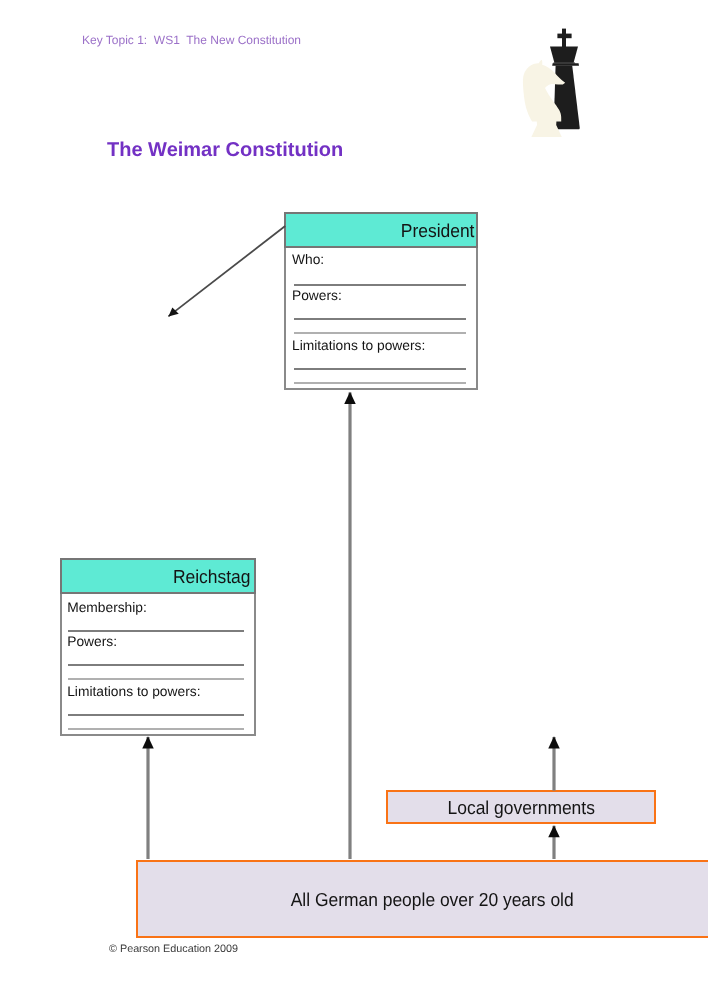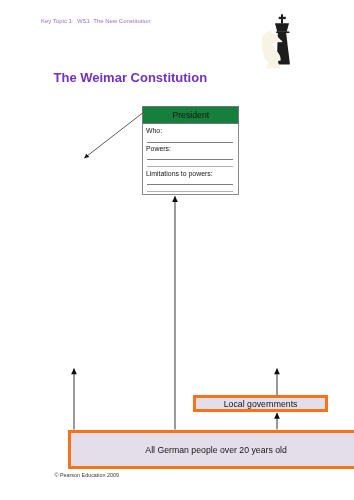--- a/index.html
+++ b/index.html
@@ -1,31 +1,31 @@
 <!DOCTYPE html>
 <html><head>
 <meta charset="utf-8">
 <style>
   html,body{margin:0;padding:0;}
   body{width:354px;height:500px;background:#ffffff;font-family:"Liberation Sans",sans-serif;overflow:hidden;
        -webkit-font-smoothing:antialiased;}
   #page{position:relative;width:354px;height:500px;}
 
   .hdr-text{position:absolute;left:41px;top:18.3px;font-size:6px;color:#9B70C8;white-space:pre;}
-  .title{position:absolute;left:53.5px;top:69.8px;font-size:13px;font-weight:bold;color:#7331C4;white-space:pre;}
+  .title{position:absolute;left:53.5px;top:69.8px;font-size:10px;font-weight:bold;color:#7331C4;white-space:pre;}
   .footer{position:absolute;left:54.5px;top:471.8px;font-size:5.4px;color:#3a3a3a;white-space:pre;}
 
   .fbox{position:absolute;box-sizing:border-box;border:1px solid #8a8a8a;background:#ffffff;}
-  .fbox .hd{position:absolute;left:-1px;top:-1px;right:-1px;height:18px;background:#15803d;
-            border:1px solid #767676;box-sizing:border-box;display:flex;align-items:center;justify-content:center;}
+  .fbox .hd{position:absolute;left:-1px;top:-1px;right:-1px;height:18px;background:#5eead4;
+            border:1px solid #767676;box-sizing:border-box;display:flex;align-items:center;justify-content:flex-end;}
   .fbox .hd span{font-size:9.4px;color:#141414;transform:scaleX(0.93) translateY(-0.7px);display:block;}
   .flabel{position:absolute;font-size:6.9px;color:#141414;white-space:pre;}
   .fline{position:absolute;height:1px;}
 
-  .pbox{position:absolute;box-sizing:border-box;border:3px solid #f97316;background:#E3DEEA;
+  .pbox{position:absolute;box-sizing:border-box;border:1px solid #f97316;background:#E3DEEA;
         display:flex;align-items:center;justify-content:center;}
   .pbox span{font-size:9.4px;color:#141414;transform:scaleX(0.93);display:block;}
 
   svg.arrows{position:absolute;left:0;top:0;width:354px;height:500px;overflow:visible;pointer-events:none;}
 </style>
 </head>
 <body>
 
 <div id="page">
 
@@ -71,20 +71,33 @@
       </div>
       <div class="flabel" style="left:2.8px;top:20.3px;">Who:</div>
       <div class="flabel" style="left:2.8px;top:37.6px;">Powers:</div>
       <div class="flabel" style="left:2.8px;top:62.4px;">Limitations to powers:</div>
       <div class="fline" style="left:3.5px;top:34.4px;width:86px;background:#7d7d7d;"></div>
       <div class="fline" style="left:3.5px;top:51.7px;width:86px;background:#7d7d7d;"></div>
       <div class="fline" style="left:3.5px;top:58.9px;width:86px;background:#b0b0b0;"></div>
       <div class="fline" style="left:3.5px;top:76.5px;width:86px;background:#7d7d7d;"></div>
       <div class="fline" style="left:3.5px;top:84.1px;width:86px;background:#b0b0b0;"></div>
     </div>
+    <div class="fbox" style="left: 29.8px; top: 279.4px; width: 98.4px; height: 88.4px;">
+      <div class="hd">
+        <span>Reichstag</span>
+      </div>
+      <div class="flabel" style="left:2.8px;top:20.3px;">Membership:</div>
+      <div class="flabel" style="left:2.8px;top:37.6px;">Powers:</div>
+      <div class="flabel" style="left:2.8px;top:62.4px;">Limitations to powers:</div>
+      <div class="fline" style="left:3.5px;top:34.4px;width:87.4px;background:#7d7d7d;"></div>
+      <div class="fline" style="left:3.5px;top:51.7px;width:87.4px;background:#7d7d7d;"></div>
+      <div class="fline" style="left:3.5px;top:58.9px;width:87.4px;background:#b0b0b0;"></div>
+      <div class="fline" style="left:3.5px;top:76.5px;width:87.4px;background:#7d7d7d;"></div>
+      <div class="fline" style="left:3.5px;top:84.1px;width:87.4px;background:#b0b0b0;"></div>
+    </div>
     <div class="pbox" style="left: 193px; top: 395px; width: 135px; height: 17px;">
       <span>Local governments</span>
     </div>
     <div class="pbox" style="left: 30px; top: 429.5px; width: 296px; height: 39.5px; margin-left: 38px;">
       <span>All German people over 20 years old</span>
     </div>
     <svg class="arrows">
   <defs>
     <marker id="ah" markerWidth="8" markerHeight="8" refX="4.2" refY="4" orient="auto">
       <path d="M0.6,2.2 L4.4,4 L0.6,5.8 z" fill="#0c0c0c"></path>

